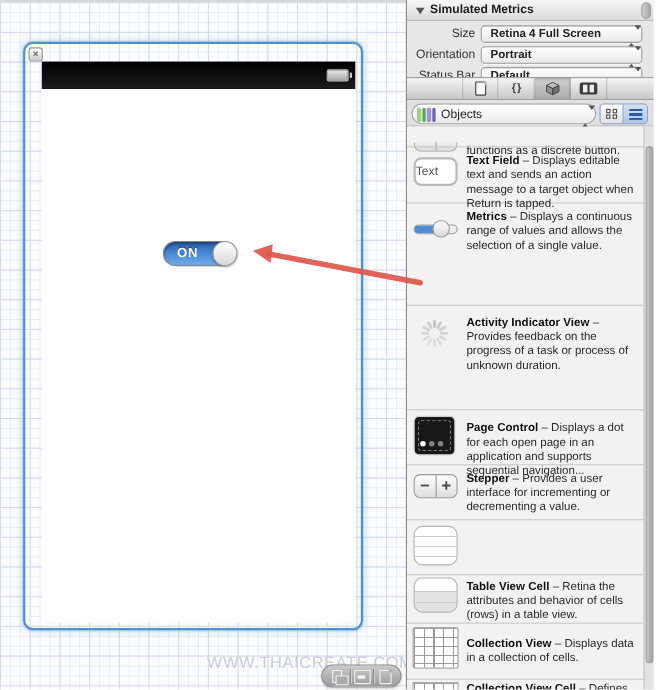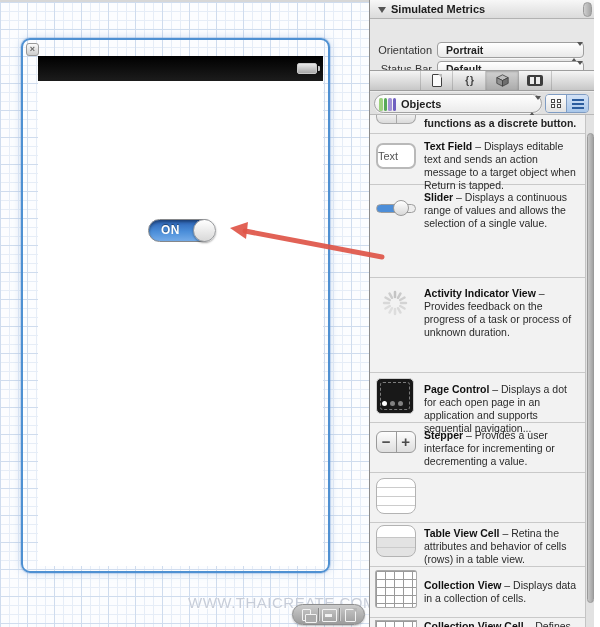--- a/index.html
+++ b/index.html
@@ -94,33 +94,33 @@
   .ic-braces{font-size:10px;font-weight:bold;color:#3f3f3f;letter-spacing:-1px;}
   .ic-film{position:relative;width:16px;height:11px;background:#3d3d3d;border-radius:2px;}
   .ic-film::before{content:"";position:absolute;left:3px;top:2px;width:4px;height:7px;background:#ededed;}
   .ic-film::after{content:"";position:absolute;left:9px;top:2px;width:4px;height:7px;background:#ededed;}
 
   .objects-row{position:absolute;left:0;top:92px;width:100%;height:23px;background:#e0e0e0;border-bottom:1px solid #b9b9b9;}
   .obj-popup{position:absolute;left:4px;top:2px;width:168px;height:19px;border:1px solid #a2a2a2;border-radius:10px;
     background:linear-gradient(#ffffff,#ebebeb);box-shadow:0 1px 0 rgba(255,255,255,.7);}
   .stripes{position:absolute;left:4px;top:3px;width:17px;height:13px;display:flex;gap:1px;}
   .stripes span{flex:1;border-radius:1.5px;}
-  .obj-label{position:absolute;left:26px;top:3px;font-size:11px;font-weight:bold;color:#1e1e1e;}
+  .obj-label{position:absolute;left:26px;top:3px;font-size:11px;font-weight:normal;color:#1e1e1e;}
   .view-toggle{position:absolute;right:5px;top:2px;width:44px;height:19px;border:1px solid #7f9cc3;border-radius:4px;
     overflow:hidden;display:flex;}
   .vt{width:21px;display:flex;align-items:center;justify-content:center;}
   .vt-grid{background:linear-gradient(#fdfdfd,#e2e2e2);border-right:1px solid #7f9cc3;}
   .vt-list{background:linear-gradient(#d3e2f6,#a9c7ea);}
   .grid-glyph{display:grid;grid-template-columns:4px 4px;grid-template-rows:4px 4px;gap:1.5px;}
   .grid-glyph i{border:1px solid #4a4a4a;background:#fff;}
   .list-glyph{width:12px;height:10px;
     background-image:repeating-linear-gradient(to bottom,#2c5d9e 0 2px,transparent 2px 4px);}
 
   .lib-bg{position:absolute;left:0;top:115px;bottom:0;width:100%;background:#f2f2f2;}
-  .partial-row{position:absolute;left:0;top:115px;width:221px;height:18px;font-weight:bold;}
+  .partial-row{position:absolute;left:0;top:129px;width:221px;height:18px;}
   .partial-ic{position:absolute;left:6px;top:0;width:40px;height:9px;
     border:1px solid #a8a8a8;border-top:none;border-radius:0 0 7px 7px;
     background:linear-gradient(#f0f0f0,#dadada);}
   .partial-ic::after{content:"";position:absolute;left:19px;top:0;width:1px;height:8px;background:#a8a8a8;}
   .partial-txt{position:absolute;left:54px;top:2px;font-size:10.5px;color:#222;}
 
   .lib-row{position:absolute;left:0;width:221px;border-top:1px solid #c9c9c9;}
   .lib-text{margin-left:54px;margin-right:10px;font-size:10.5px;line-height:13px;color:#2a2a2a;position:relative;z-index:2;}
   .lib-text b{color:#101010;}
   .ic{position:absolute;left:6px;z-index:2;}
@@ -198,20 +198,27 @@
 
   <div class="panel">
 
     <div class="insp-header">
       <div class="disclosure"></div>
       <div class="insp-title">Simulated Metrics</div>
       <div class="insp-scroll"></div>
     </div>
 
     <div class="metrics">
+      <div class="mrow" style="top:4px">
+        <div class="mlabel">Size</div>
+        <div class="popup">
+          <span class="popup-val">Retina 4 Full Screen</span>
+          <span class="steppers"><span class="tri-u"></span><span class="tri-d"></span></span>
+        </div>
+      </div>
       <div class="mrow" style="top:23px">
         <div class="mlabel">Orientation</div>
         <div class="popup">
           <span class="popup-val">Portrait</span>
           <span class="steppers"><span class="tri-u"></span><span class="tri-d"></span></span>
         </div>
       </div>
       <div class="mrow" style="top:42px">
         <div class="mlabel">Status Bar</div>
         <div class="popup">
@@ -282,21 +289,21 @@
         <span>– Displays editable text and sends an action message to a target object when Return is tapped.</span>
       </div>
     </div>
 
     <div class="lib-row" style="top:184px;height:46px">
       <div class="ic ic-slider" style="margin-top:15px">
         <div class="track"></div>
           <div class="knob"></div>
       </div>
       <div class="lib-text" style="padding-top:6px">
-        <b>Slider</b>
+        <b>Metrics</b>
         <span>– Displays a continuous range of values and allows the selection of a single value.</span>
       </div>
     </div>
 
 
     <div class="lib-row" style="top:277px;height:50px">
       <div class="ic" style="margin-top:11px;left:11px">
         <svg width="28" height="28">
           <g stroke="#c4c4c4" stroke-width="2.5" stroke-linecap="round">
             <line x1="14" y1="3" x2="14" y2="8"></line>

